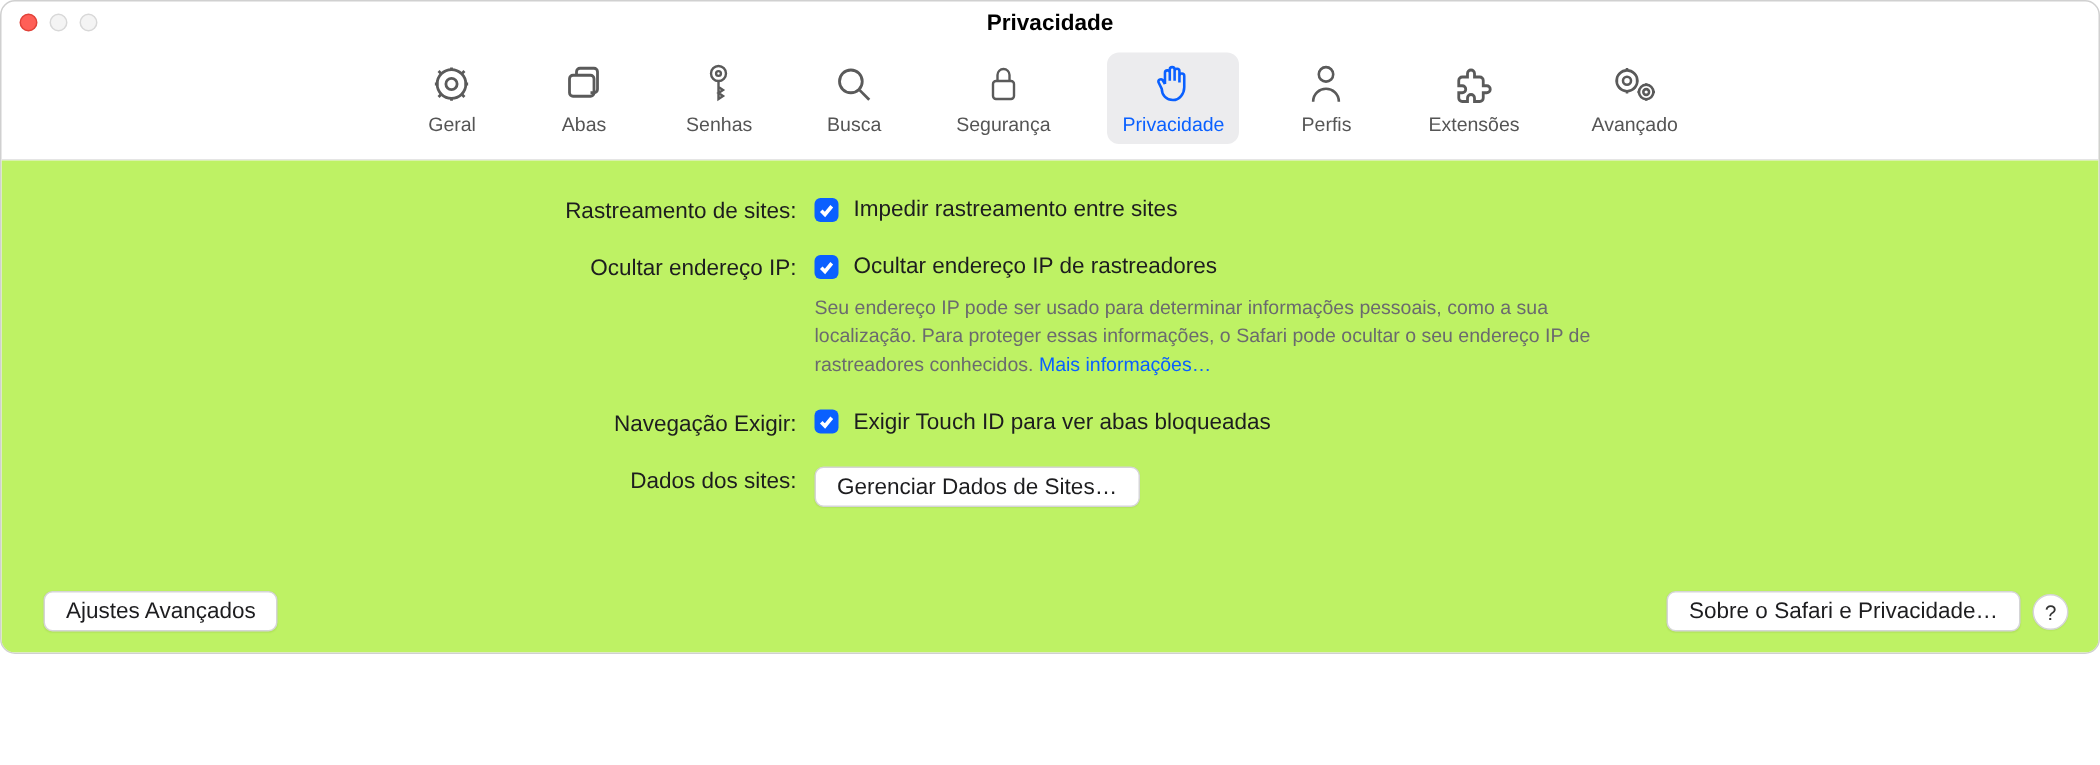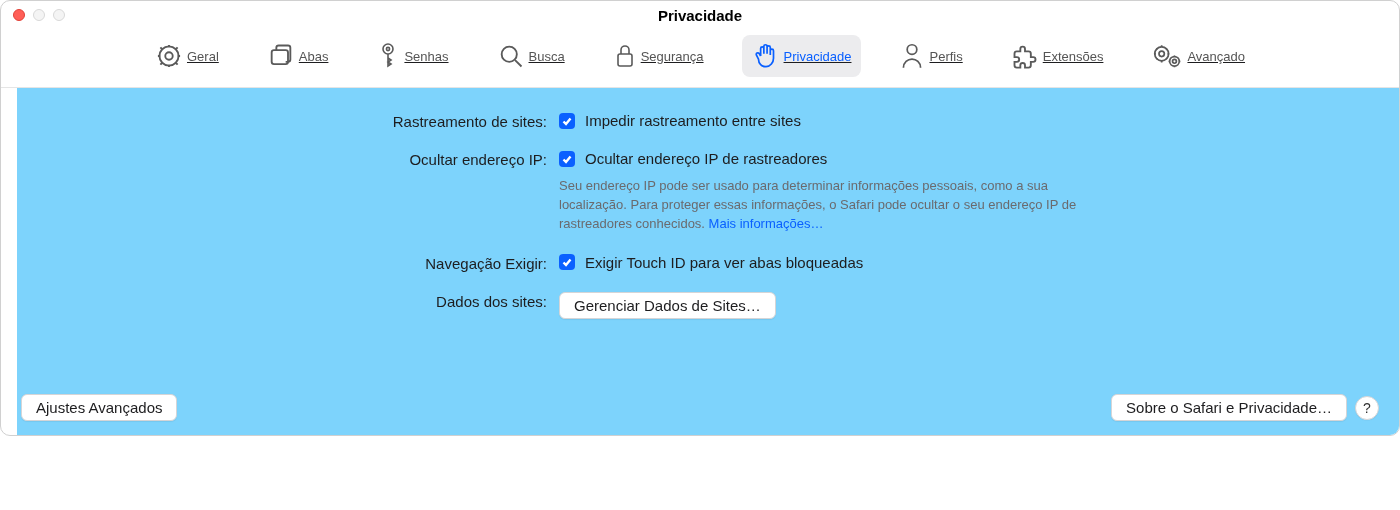--- a/index.html
+++ b/index.html
@@ -49,53 +49,51 @@
   }
   .toolbar {
     display: flex;
     justify-content: center;
     gap: 28px;
     padding: 6px 0 10px;
     border-bottom: 1px solid #e5e5e5;
   }
   .tab {
     display: flex;
-    flex-direction: row;
+    flex-direction: column;
     align-items: center;
     gap: 4px;
     padding: 6px 10px 6px;
     border-radius: 8px;
     cursor: default;
     min-width: 60px;
-    text-decoration: underline;
   }
   .tab .iconwrap {
     height: 30px;
     display: flex;
     align-items: center;
     justify-content: center;
   }
   .tab svg { stroke: #5a5a5a; fill: none; stroke-width: 1.6; }
   .tab .lbl {
     font-size: 13px;
     color: #555;
   }
   .tab.active {
     background: #ececee;
   }
   .tab.active svg { stroke: #0a60ff; }
   .tab.active .lbl { color: #0a60ff; }
 
   .content {
     flex: 1;
-    background: #7dd3fc;
+    background: #bef264;
     padding: 24px 20px 12px;
     position: relative;
     overflow: hidden;
-    margin-left: 16px;
   }
   .form {
     display: grid;
     grid-template-columns: 510px auto;
     column-gap: 12px;
     row-gap: 20px;
     align-items: start;
   }
   .form .label {
     text-align: right;
@@ -139,21 +137,21 @@
     border-radius: 6px;
     padding: 4px 14px;
     font-size: 15px;
     color: #1d1d1f;
     box-shadow: 0 0.5px 1px rgba(0,0,0,0.06);
     cursor: default;
     white-space: nowrap;
   }
   .footer {
     position: absolute;
-    left: 4px; right: 20px; bottom: 14px;
+    left: 28px; right: 20px; bottom: 14px;
     display: flex;
     justify-content: space-between;
     align-items: center;
   }
   .footer .right {
     display: flex;
     gap: 8px;
     align-items: center;
   }
   .helpbtn {

